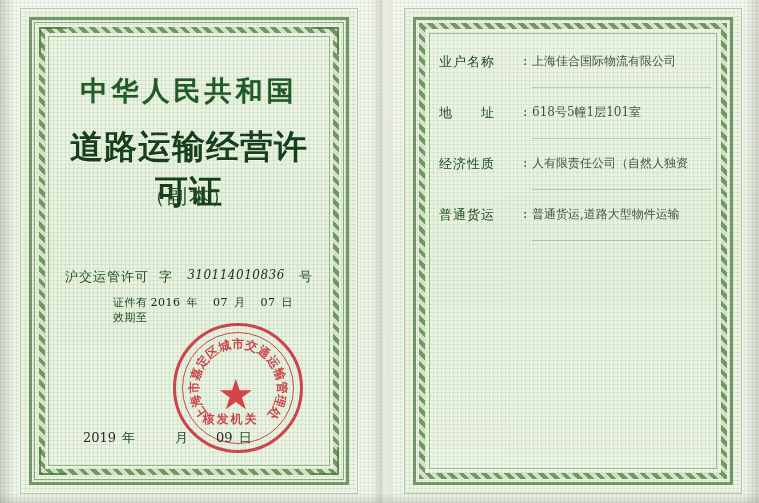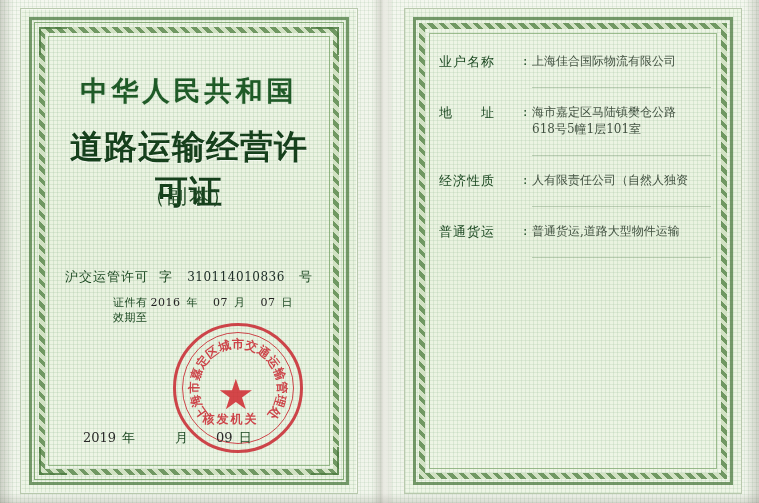--- a/index.html
+++ b/index.html
@@ -132,33 +132,34 @@
     letter-spacing: 2px;
   }
 
   
   .line-permit {
     position: absolute;
     top: 225px;
     left: 10px;
     right: 10px;
     display: flex;
-    align-items: center;
+    align-items: flex-start;
     font-family: "DejaVu Serif", serif;
     font-size: 13px;
     color: #1d4a23;
   }
   .line-permit .lbl { white-space: nowrap; letter-spacing: 1px; }
   .line-permit .num {
     flex: 1;
     text-align: center;
     font-size: 12px;
     color: #20302a;
     padding: 0 3px;
     letter-spacing: .5px;
+    font-style: italic;
   }
   .line-permit .tail { white-space: nowrap; letter-spacing: 1px; }
 
   .line-valid {
     position: absolute;
     top: 252px;
     left: 18px;
     right: 18px;
     display: flex;
     align-items: baseline;
@@ -417,21 +418,21 @@
 
     <div class="form-body" id="form-rows">
         <div class="frow">
           <div class="flabel">业户名称</div>
           <div class="fcolon">:</div>
           <div class="fvalue"><span>上海佳合国际物流有限公司</span></div>
         </div>
         <div class="frow">
           <div class="flabel">地　　址</div>
           <div class="fcolon">:</div>
-          <div class="fvalue"><span>海市嘉定区马陆镇樊仓公路</span><span class="l2">618号5幢1层101室</span></div>
+          <div class="fvalue"><span class="l2">618号5幢1层101室</span></div>
         </div>
         <div class="frow">
           <div class="flabel">经济性质</div>
           <div class="fcolon">:</div>
           <div class="fvalue"><span>人有限责任公司（自然人独资</span></div>
         </div>
         <div class="frow">
           <div class="flabel">普通货运</div>
           <div class="fcolon">:</div>
           <div class="fvalue"><span>普通货运,道路大型物件运输</span></div>

